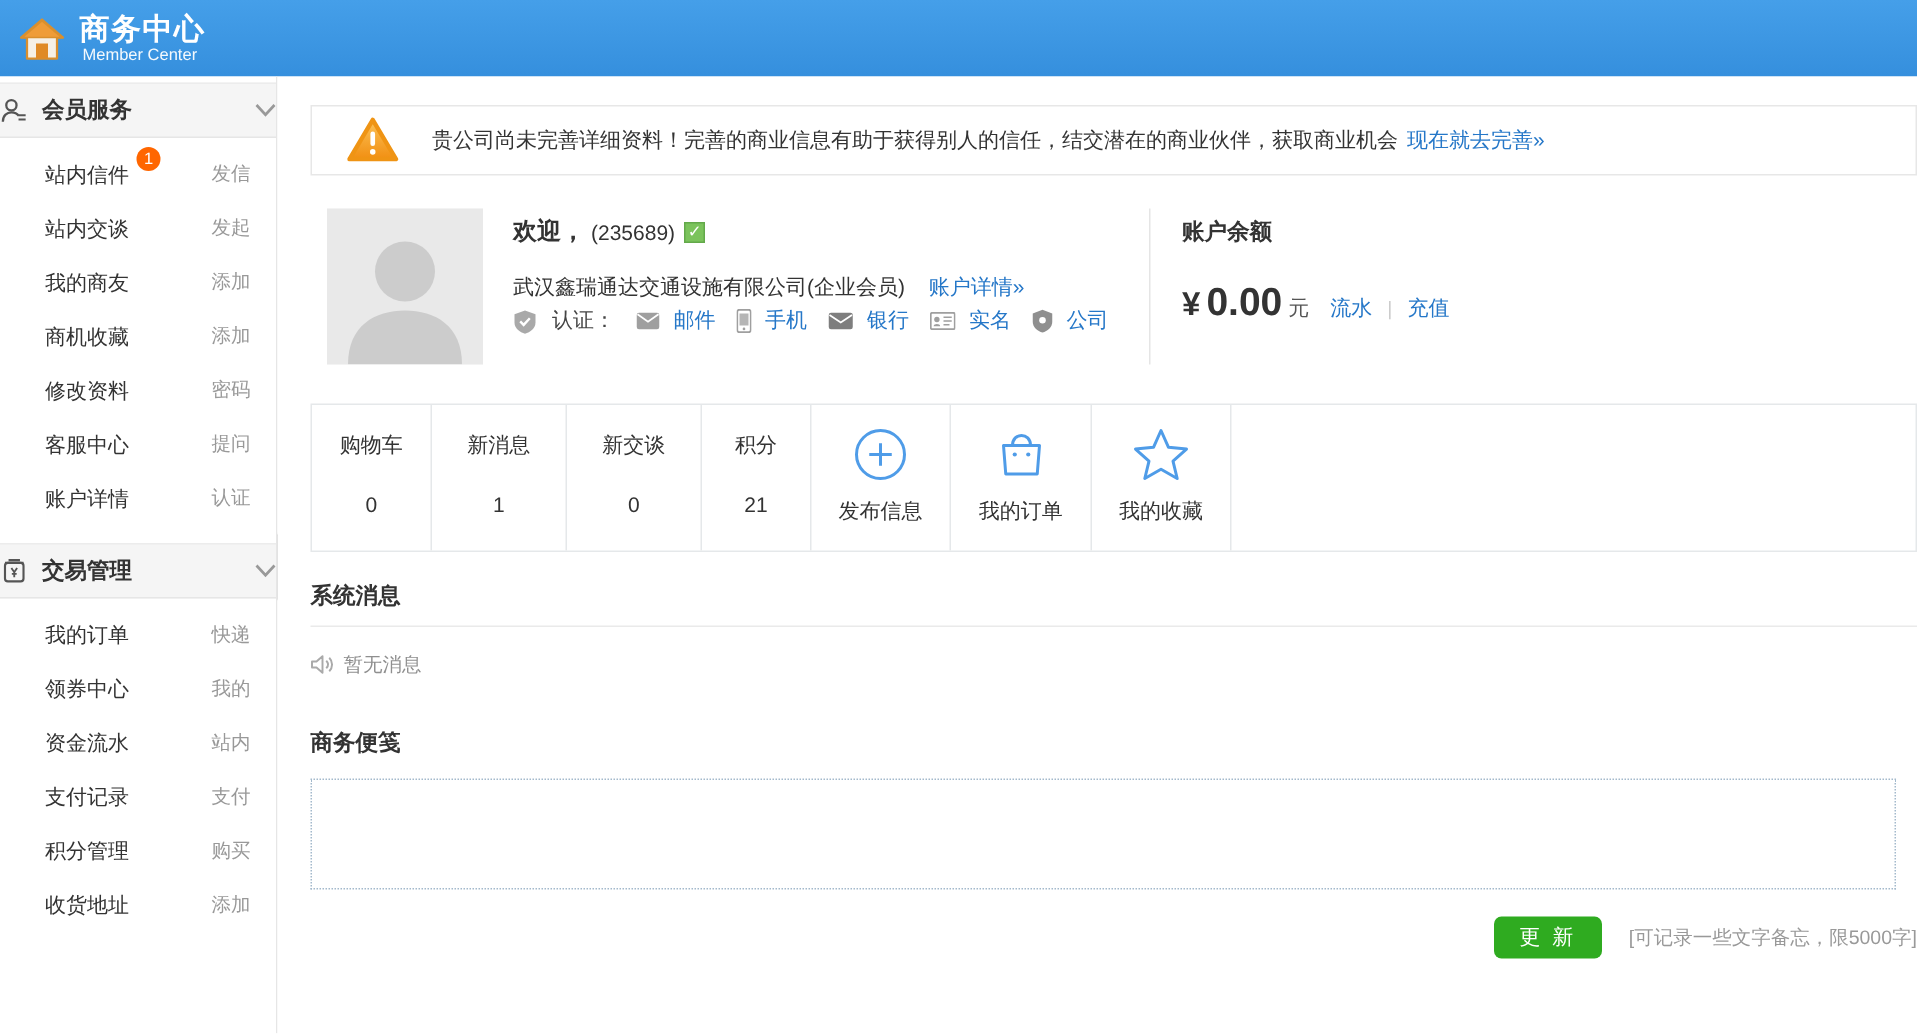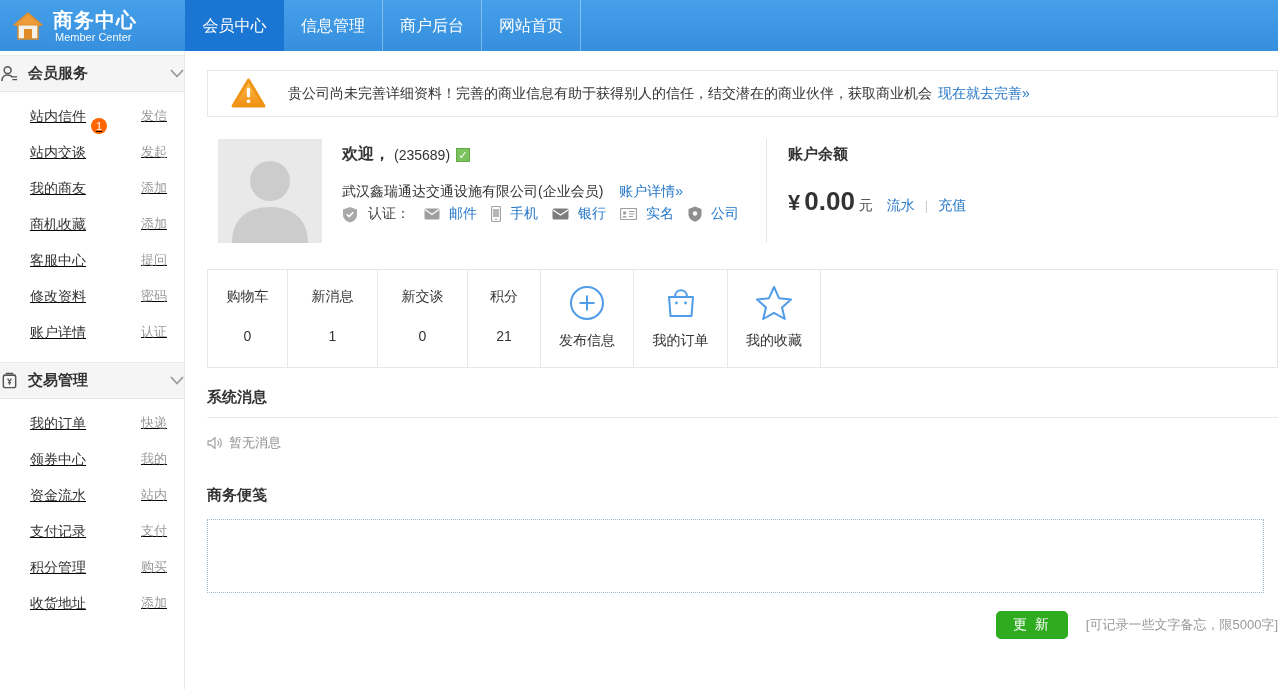--- a/index.html
+++ b/index.html
@@ -23,22 +23,22 @@
   
   .sidebar { position:absolute; top:51px; left:0; width:185px; height:638px;
              background:#fff; border-right:1px solid #e6e6e6; }
   .side-section-header { height:37px; margin-top:4px; background:#f5f5f5;
              border-top:1px solid #ececec; border-bottom:1px solid #e6e6e6;
              display:flex; align-items:center; padding:0 0; }
   .side-section-header .sec-icon { width:19px; height:19px; margin-right:9px; flex:none; }
   .sec-title { font-size:15px; color:#333; font-weight:bold; flex:1; }
   .sec-chevron { width:14px; height:9px; flex:none; }
   .side-items { padding:6px 0 8px 0; }
-  .side-item { height:36px; line-height:36px; display:flex; align-items:flex-end;
-               padding:0 17px 0 30px; cursor:pointer;text-decoration:underline; }
+  .side-item { height:36px; line-height:36px; display:flex; align-items:flex-start;
+               padding:0 17px 0 30px; cursor:pointer; }
   .side-item-label { font-size:14px; color:#333; }
   .side-item-action { margin-left:auto; font-size:13px; color:#999; cursor:pointer; }
   .side-badge { display:inline-block; min-width:16px; height:16px; line-height:16px;
                 border-radius:50%; background:#f60; color:#fff; font-size:11px;
                 text-align:center; margin-left:5px; }
   .scroll-thumb { position:absolute; top:303px; right:-8px; width:7px; height:48px;
                   background:#9b9b9b; border-radius:3px; }
 
   
   .main { position:absolute; top:51px; left:185px; width:1093px; height:638px; background:#fff; }
@@ -109,26 +109,20 @@
       <svg class="logo-icon" viewBox="0 0 30 28">
         <path d="M15 1 L29 13 L25 13 L25 27 L5 27 L5 13 L1 13 Z" fill="#f6f0e6" stroke="#d98f2e" stroke-width="1.5" stroke-linejoin="round"></path>
         <path d="M15 2 L28 13 L2 13 Z" fill="#ef9c38" stroke="#d98f2e" stroke-width="1"></path>
         <rect x="11" y="17" width="8" height="10" fill="#e08a26"></rect>
       </svg>
       <div class="logo-text">
         <div class="logo-title">商务中心</div>
         <div class="logo-sub">Member Center</div>
       </div>
     </div>
-    <div class="nav">
-      <div class="nav-tab active">会员中心</div>
-      <div class="nav-tab">信息管理</div>
-      <div class="nav-tab">商户后台</div>
-      <div class="nav-tab">网站首页</div>
-    </div>
   </div>
 
   <div class="sidebar">
 
     <div class="side-section-header">
       <svg class="sec-icon" viewBox="0 0 20 20" fill="none" stroke="#555" stroke-width="1.6">
         <circle cx="8" cy="6.5" r="3.6"></circle>
         <path d="M2 18 C2 13.5 5 11.5 8 11.5 C10 11.5 12 12.3 13.2 14"></path>
         <path d="M13 13.5 h5 M13 16.5 h5" stroke-width="1.4"></path>
       </svg>
@@ -149,26 +143,26 @@
       </div>
       <div class="side-item">
         <span class="side-item-label">我的商友</span>
         <span class="side-item-action">添加</span>
       </div>
       <div class="side-item">
         <span class="side-item-label">商机收藏</span>
         <span class="side-item-action">添加</span>
       </div>
       <div class="side-item">
+        <span class="side-item-label">修改资料</span>
+        <span class="side-item-action">密码</span>
+      </div>
+      <div class="side-item">
         <span class="side-item-label">客服中心</span>
         <span class="side-item-action">提问</span>
-      </div>
-      <div class="side-item">
-        <span class="side-item-label">修改资料</span>
-        <span class="side-item-action">密码</span>
       </div>
       <div class="side-item">
         <span class="side-item-label">账户详情</span>
         <span class="side-item-action">认证</span>
       </div>
     </div>
 
     <div class="side-section-header">
       <svg class="sec-icon" viewBox="0 0 20 20" fill="none" stroke="#555" stroke-width="1.5">
         <rect x="3.5" y="4.5" width="13" height="13" rx="2"></rect>

